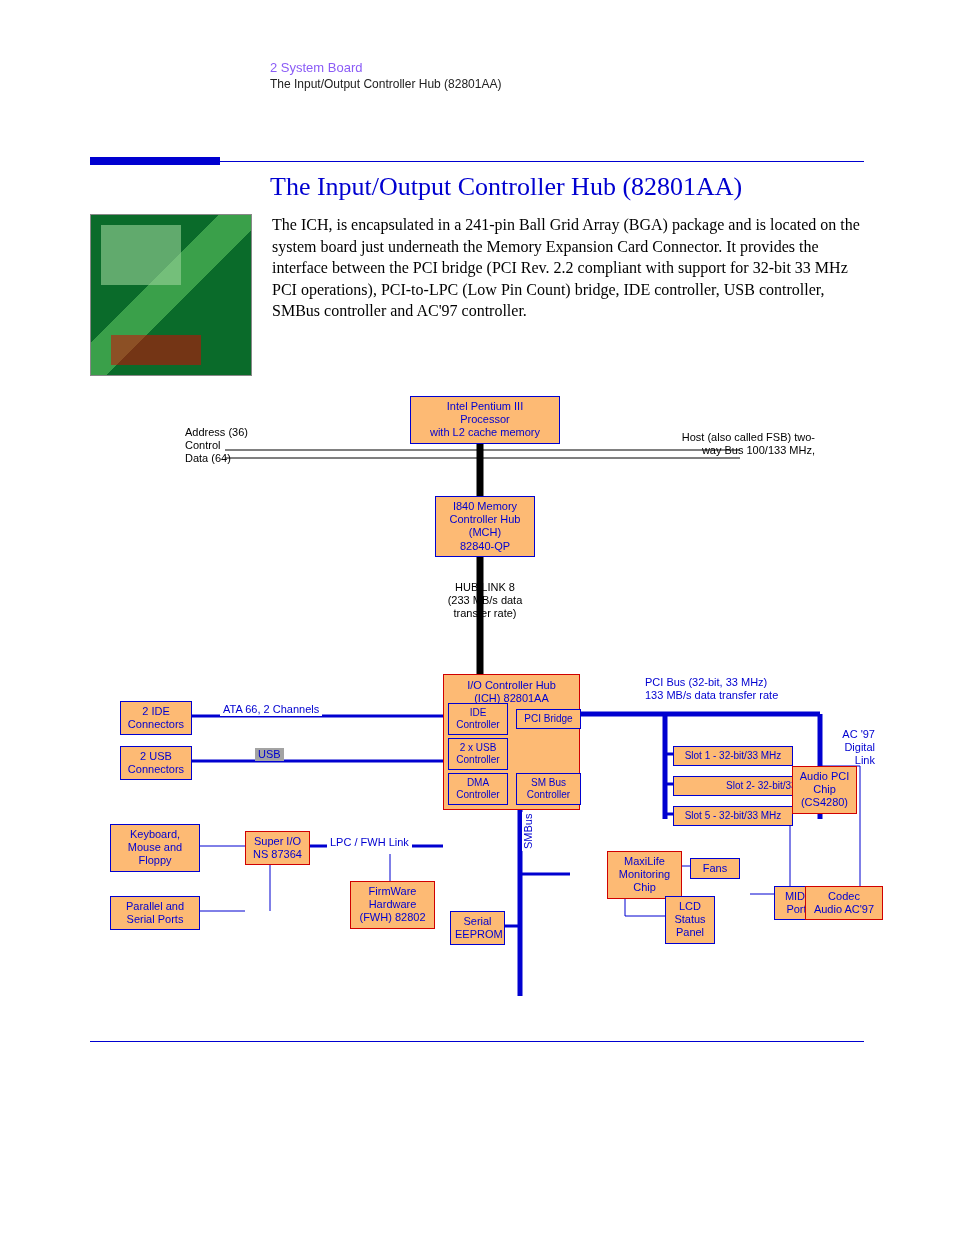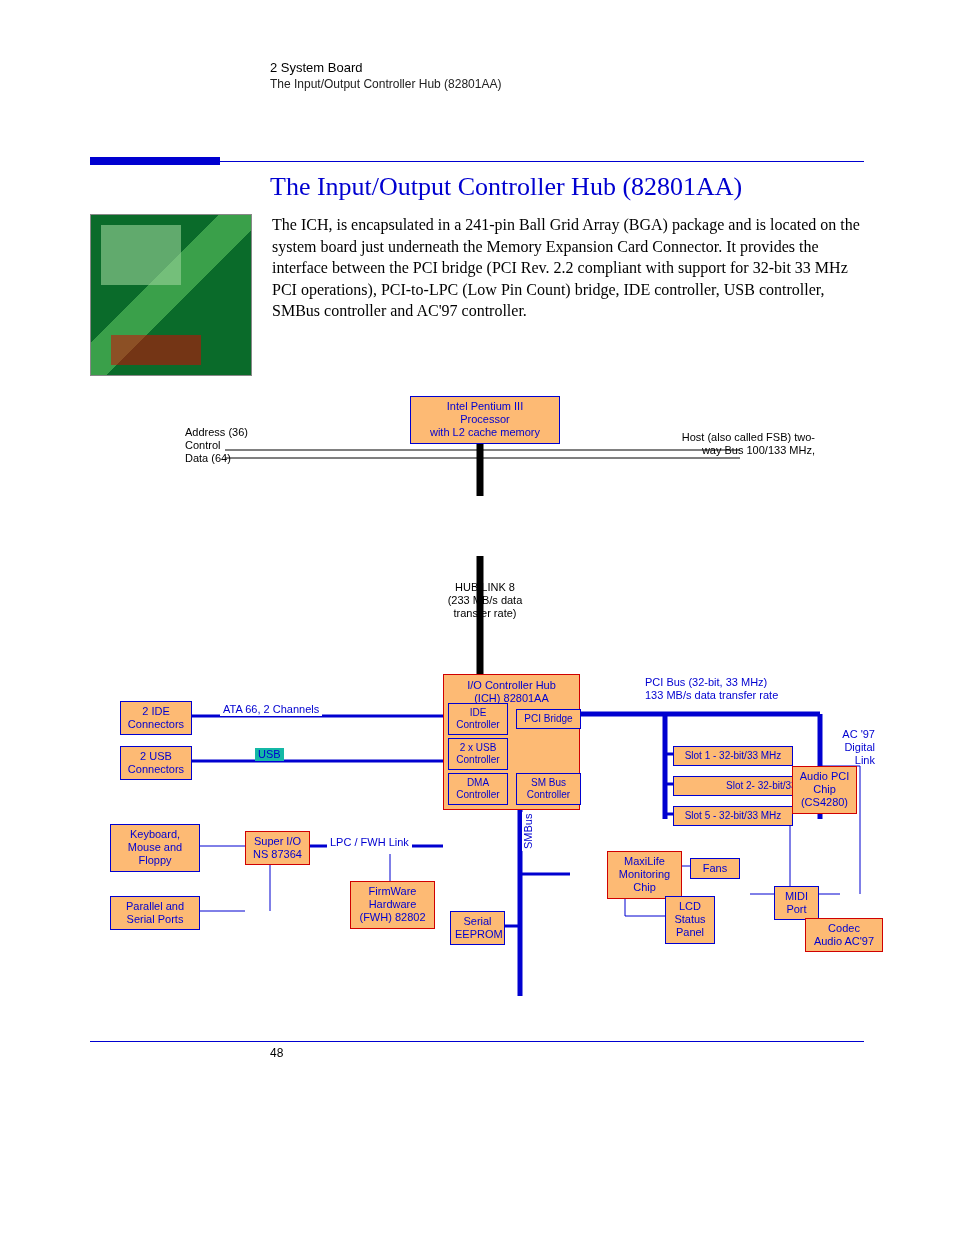--- a/index.html
+++ b/index.html
@@ -12,21 +12,21 @@
   }
   .page {
     padding: 60px 90px 40px 90px;
     position: relative;
   }
   .header-block {
     margin-left: 180px;
     margin-bottom: 70px;
   }
   .chapter-line {
-    color: #000000;
+    color: #8b5cf6;
     font-family: Arial, sans-serif;
     font-size: 13px;
     font-weight: 400;
     margin-bottom: 2px;
   }
   .chapter-sub {
     font-family: Arial, sans-serif;
     font-size: 12px;
     color: #222;
   }
@@ -192,35 +192,36 @@
       <line x1="700" y1="498" x2="660" y2="498" stroke="#0000d0" stroke-width="1"></line>
 
       <line x1="730" y1="370" x2="770" y2="370" stroke="#0000d0" stroke-width="1"></line>
       <line x1="770" y1="370" x2="770" y2="498" stroke="#0000d0" stroke-width="1"></line>
     </svg>
 
     <div class="box" style="left:320px; top:0; width:140px;"><span>Intel Pentium III<br>Processor<br>with L2 cache memory</span></div>
     <div class="label" style="left:95px; top:30px; text-align:left;">Address (36)<br>Control<br>Data (64)</div>
     <div class="label" style="left:555px; top:35px; width:170px; text-align:right;">Host (also called FSB) two-<br>way Bus 100/133 MHz,</div>
 
+    <div class="box" style="left:345px; top:100px; width:90px;"><span>I840 Memory<br>Controller Hub<br>(MCH)<br>82840-QP</span></div>
     <div class="label" style="left:345px; top:185px; width:100px;">HUB LINK 8<br>(233 MB/s data<br>transfer rate)</div>
 
     <div class="box red" style="left:353px; top:278px; width:135px; height:130px; padding:4px 0 0 0;">
       <div style="color:#0000d0;">I/O Controller Hub<br>(ICH) 82801AA</div>
     </div>
     <div class="box" style="left:358px; top:307px; width:50px; font-size:10px;">IDE<br>Controller</div>
     <div class="box" style="left:426px; top:313px; width:55px; font-size:10px;">PCI Bridge</div>
     <div class="box" style="left:358px; top:342px; width:50px; font-size:10px;">2 x USB<br>Controller</div>
     <div class="box" style="left:358px; top:377px; width:50px; font-size:10px;">DMA<br>Controller</div>
     <div class="box" style="left:426px; top:377px; width:55px; font-size:10px;">SM Bus<br>Controller</div>
 
     <div class="box" style="left:30px; top:305px; width:62px;">2 IDE<br>Connectors</div>
     <div class="box" style="left:30px; top:350px; width:62px;">2 USB<br>Connectors</div>
     <div class="label blue" style="left:130px; top:307px; background:#fff; padding:0 3px;">ATA 66, 2 Channels</div>
-    <div class="label blue" style="left:165px; top:352px; background:#14b8a6; padding:0 3px;">USB</div>
+    <div class="label blue" style="left:165px; top:352px; background:#a3a3a3; padding:0 3px;">USB</div>
 
     <div class="box red" style="left:155px; top:435px; width:55px;">Super I/O<br>NS 87364</div>
     <div class="label blue" style="left:237px; top:440px; background:#fff; padding:0 3px;">LPC / FWH Link</div>
     <div class="box" style="left:20px; top:428px; width:80px;">Keyboard,<br>Mouse and<br>Floppy</div>
     <div class="box" style="left:20px; top:500px; width:80px;">Parallel and<br>Serial Ports</div>
     <div class="box red" style="left:260px; top:485px; width:75px;">FirmWare<br>Hardware<br>(FWH) 82802</div>
 
     <div class="box" style="left:360px; top:515px; width:45px;">Serial<br>EEPROM</div>
     <div class="label blue" style="left:432px; top:455px; transform:rotate(-90deg); transform-origin:left top; background:#fff; padding:0 2px;">SMBus</div>
 
@@ -229,18 +230,17 @@
     <div class="box" style="left:575px; top:500px; width:40px;">LCD<br>Status<br>Panel</div>
 
     <div class="label blue" style="left:555px; top:280px; width:170px; text-align:left;">PCI Bus (32-bit, 33 MHz)<br>133 MB/s data transfer rate</div>
     <div class="box" style="left:583px; top:350px; width:110px; font-size:10px;">Slot 1 - 32-bit/33 MHz</div>
     <div class="box" style="left:583px; top:380px; width:110px; font-size:10px;padding-left:44px;">Slot 2- 32-bit/33 MHz</div>
     <div class="box" style="left:583px; top:410px; width:110px; font-size:10px;">Slot 5 - 32-bit/33 MHz</div>
 
     <div class="box red" style="left:702px; top:370px; width:55px;">Audio PCI<br>Chip<br>(CS4280)</div>
     <div class="label blue" style="left:740px; top:332px; width:45px; text-align:right;">AC '97<br>Digital<br>Link</div>
     <div class="box" style="left:684px; top:490px; width:35px;">MIDI<br>Port</div>
-    <div class="box red" style="left:715px; top:490px; width:68px;margin-top:32px;">Codec<br>Audio AC'97</div>
+    <div class="box red" style="left:715px; top:490px; width:68px;">Codec<br>Audio AC'97</div>
   </div>
 
   <hr class="bottom-rule">
-  <div class="page-num">48</div>
 </div>
 
 </body></html>

